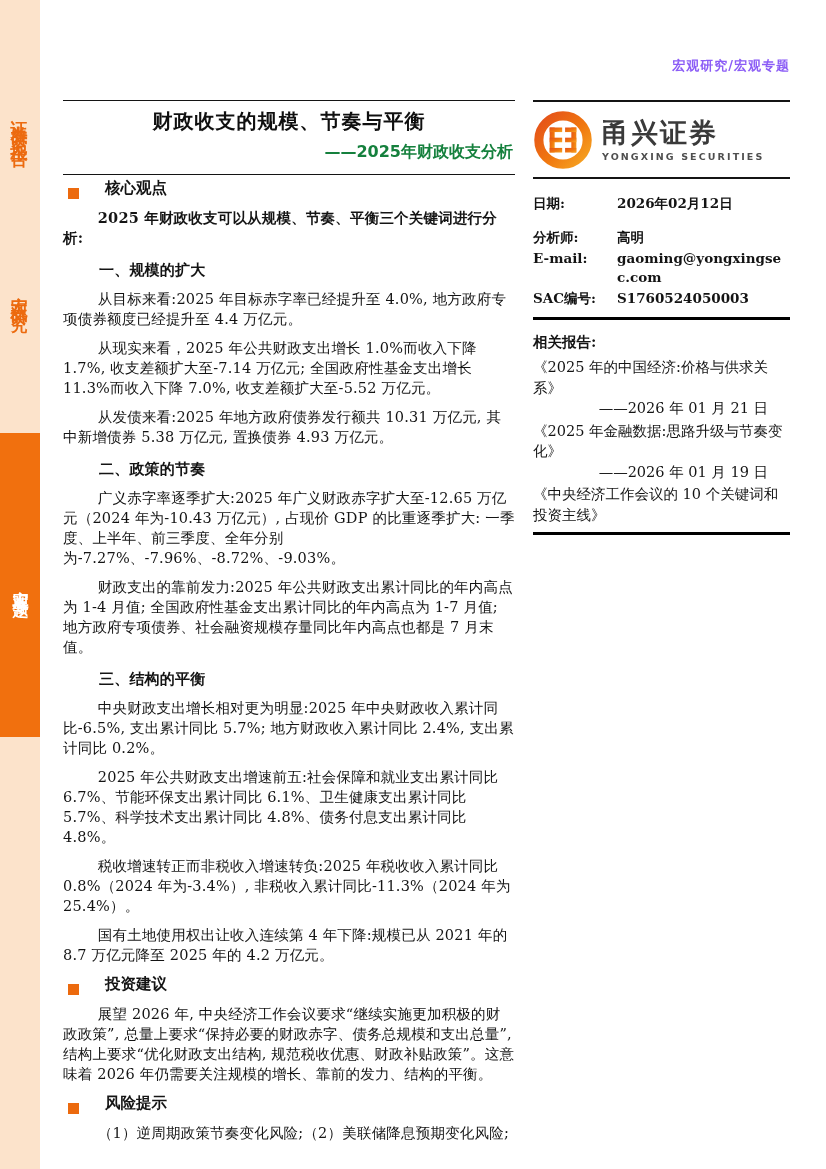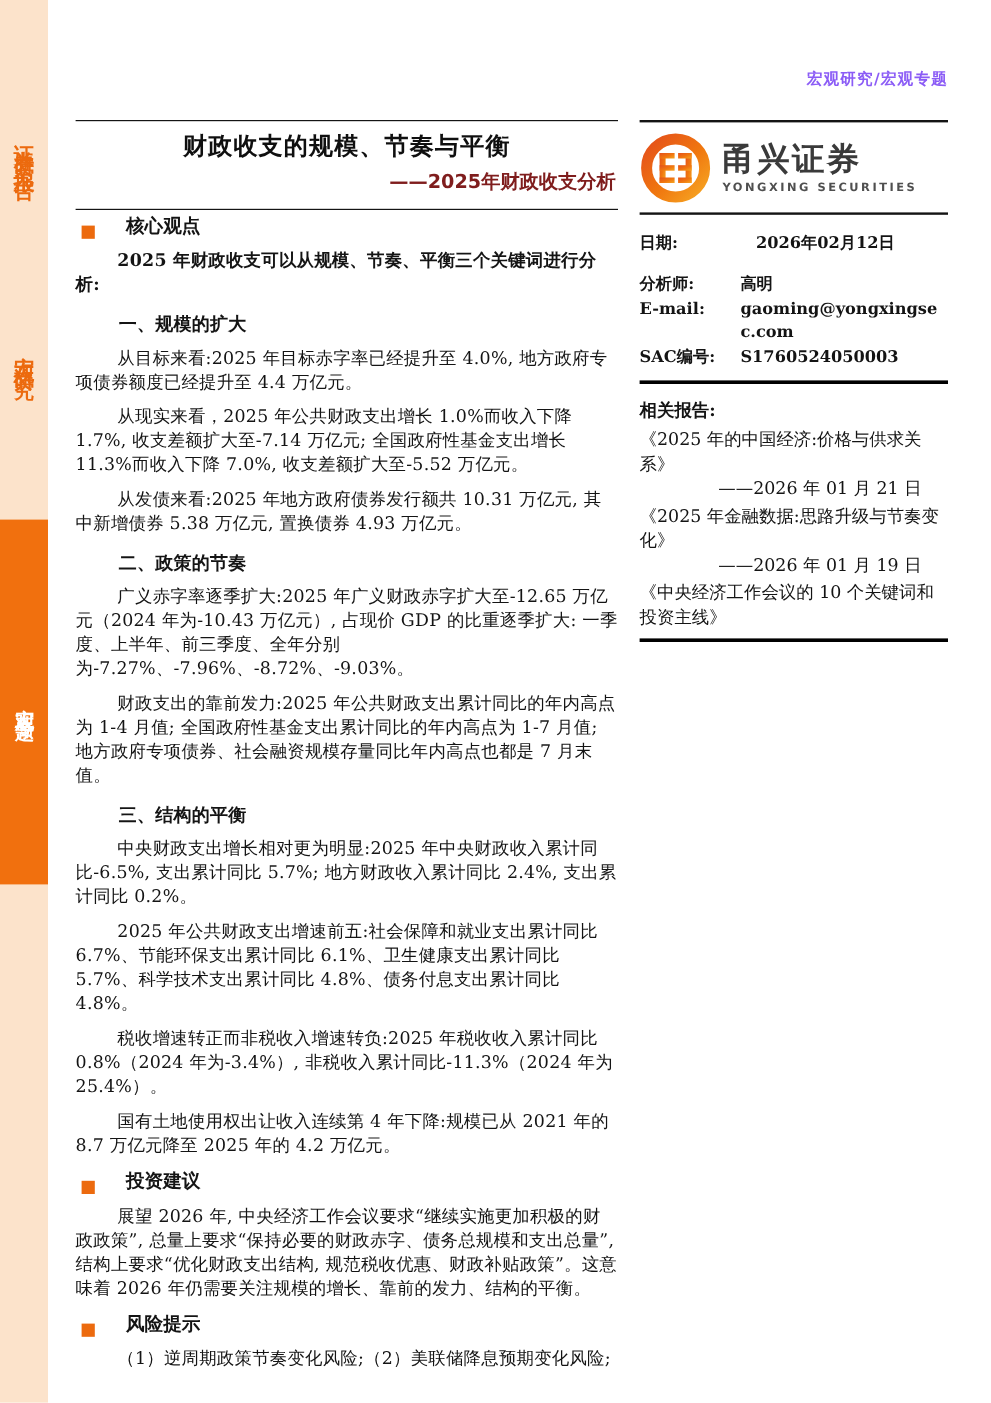--- a/index.html
+++ b/index.html
@@ -35,21 +35,21 @@
   .rule.thick{border-top-width:3px;border-top-color:#000;}
   
   .main{position:absolute;left:63px;top:100px;width:452px;}
   .doc-title{
     font-family:"DejaVu Sans","Liberation Sans",sans-serif;
     font-size:20px;font-weight:bold;text-align:center;letter-spacing:1px;
     margin:7px 0 7px;color:#0f0f0f;
   }
   .doc-subtitle{
     font-family:"DejaVu Sans","Liberation Sans",sans-serif;
-    font-size:16px;font-weight:bold;text-align:right;margin:0 2px 11px 0;color:#7f1d1d;
+    font-size:16px;font-weight:bold;text-align:right;margin:0 2px 11px 0;color:#15803d;
   }
   .sec-head{display:flex;align-items:flex-end;margin:3px 0 4px;}
   .bullet{width:11px;height:11px;background:#ec6a0e;margin:0 26px 0 5px;flex:none;}
   .sec-title{font-size:15.5px;font-weight:bold;font-family:"DejaVu Sans","Liberation Sans",sans-serif;}
   .main p{font-size:14.5px;line-height:20px;margin:9px 0;text-indent:2.4em;letter-spacing:0.2px;}
   .main p.h{font-weight:bold;margin:12px 0 7px;font-size:15px;}
   .main p.intro{font-weight:bold;}
   .lead{font-weight:normal;}
   
   .right{position:absolute;left:533px;top:100px;width:257px;}
@@ -58,21 +58,21 @@
   .brand-cn{
     font-family:Liberation Serif, serif;
     font-size:27px;font-weight:bold;color:#3a3a3a;letter-spacing:2px;line-height:30px;
   }
   .brand-en{
     font-family:"DejaVu Sans","Liberation Sans",sans-serif;
     font-size:9.5px;font-weight:bold;color:#4f4f4f;letter-spacing:2.1px;margin-top:3px;
   }
   .meta{margin-top:15px;}
   .meta-row{display:flex;line-height:19px;margin:2px 0;}
-  .meta-row.date{margin-bottom:15px;gap:13px;}
+  .meta-row.date{margin-bottom:15px;}
   .meta-row .lab{flex:none;width:84px;font-weight:bold;font-size:13.5px;}
   .meta-row .val{font-weight:bold;font-size:13.5px;word-break:break-all;}
   .right .rule.thick.after-meta{margin-top:9px;}
   .rel-heading{font-size:14.5px;font-weight:bold;margin:13px 0 5px;}
   .rel-item{margin:0 0 2px;}
   .rel-title{font-size:14.5px;line-height:20.5px;}
   .rel-date{font-size:14.5px;line-height:20.5px;text-align:right;padding-right:22px;}
   .right .rule.thick.bottom{margin-top:7px;}
 </style>
 </head>

